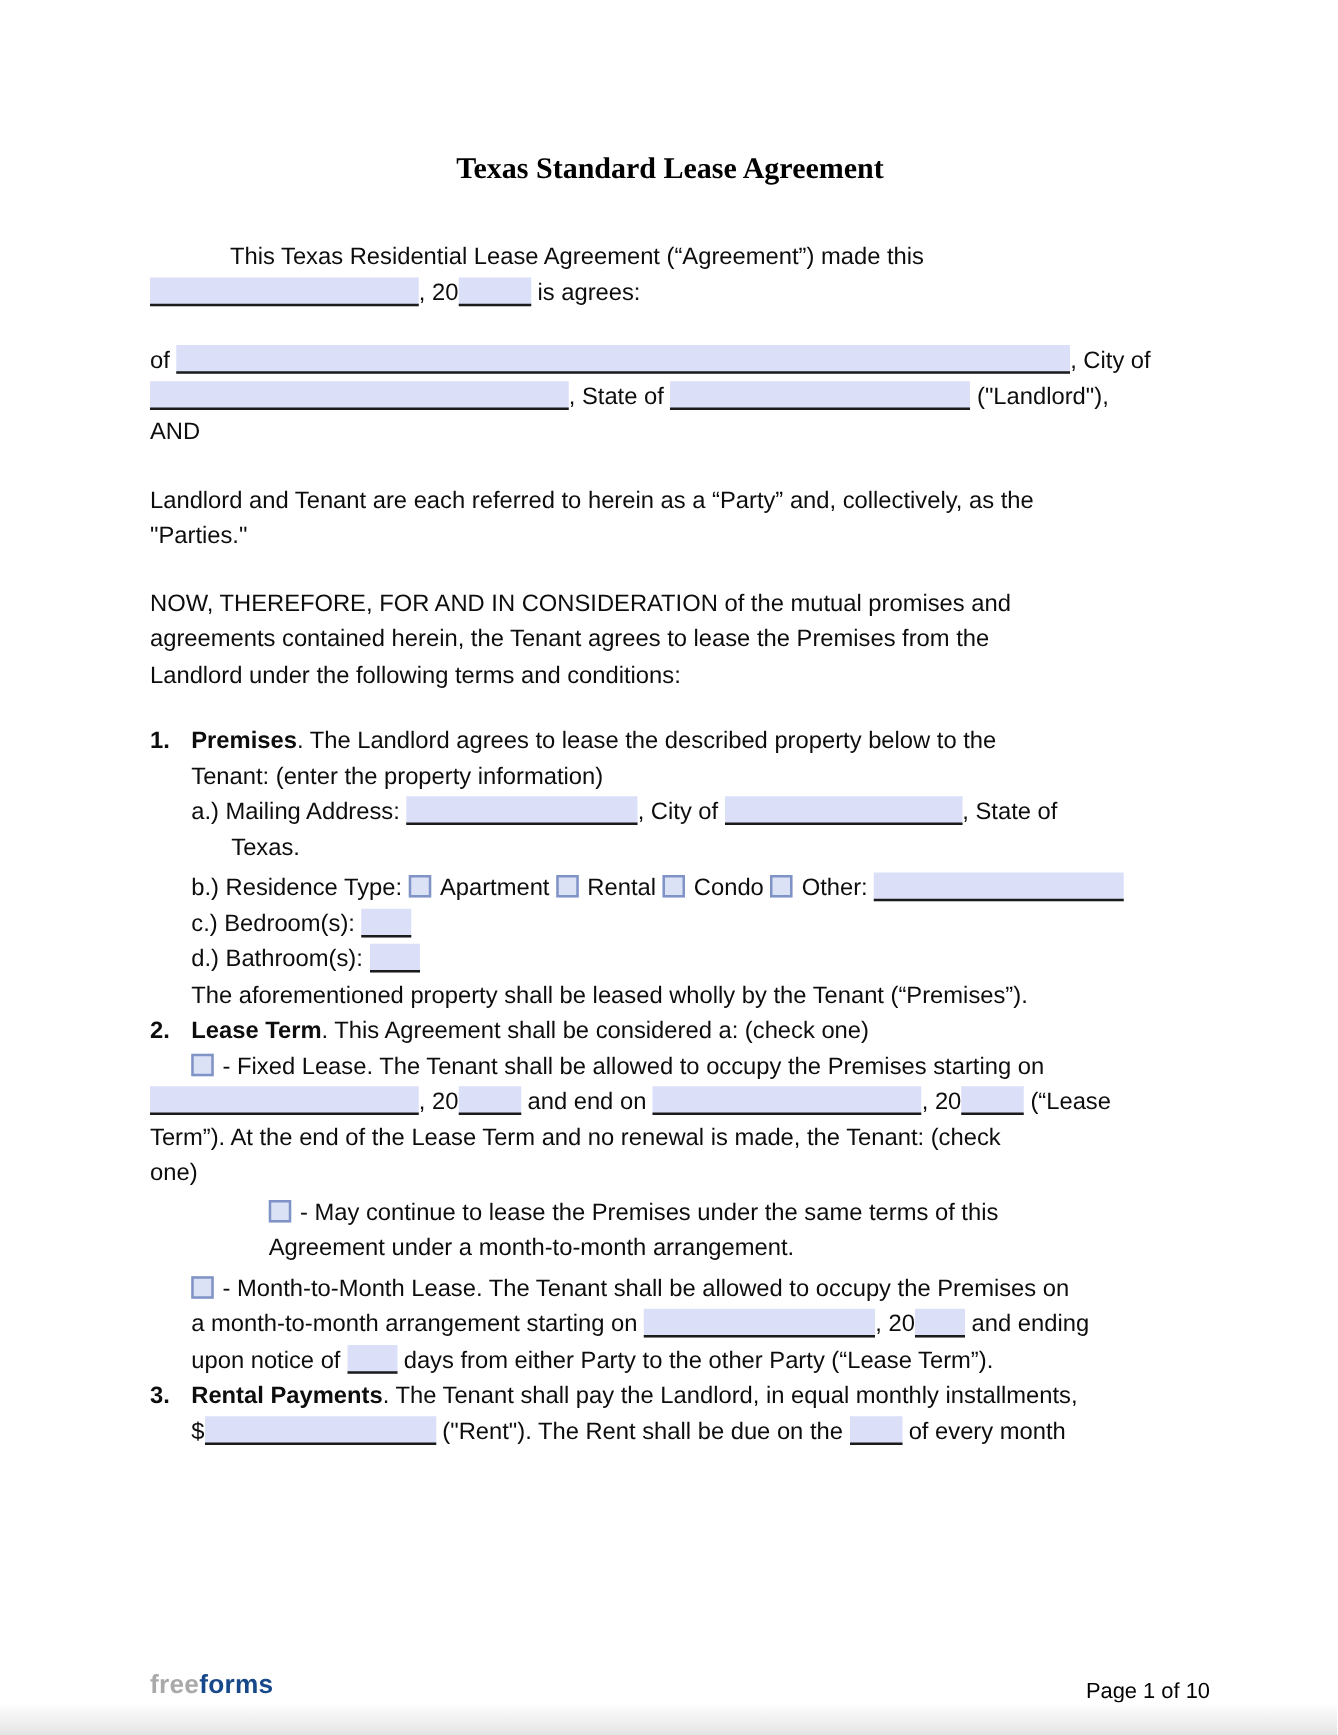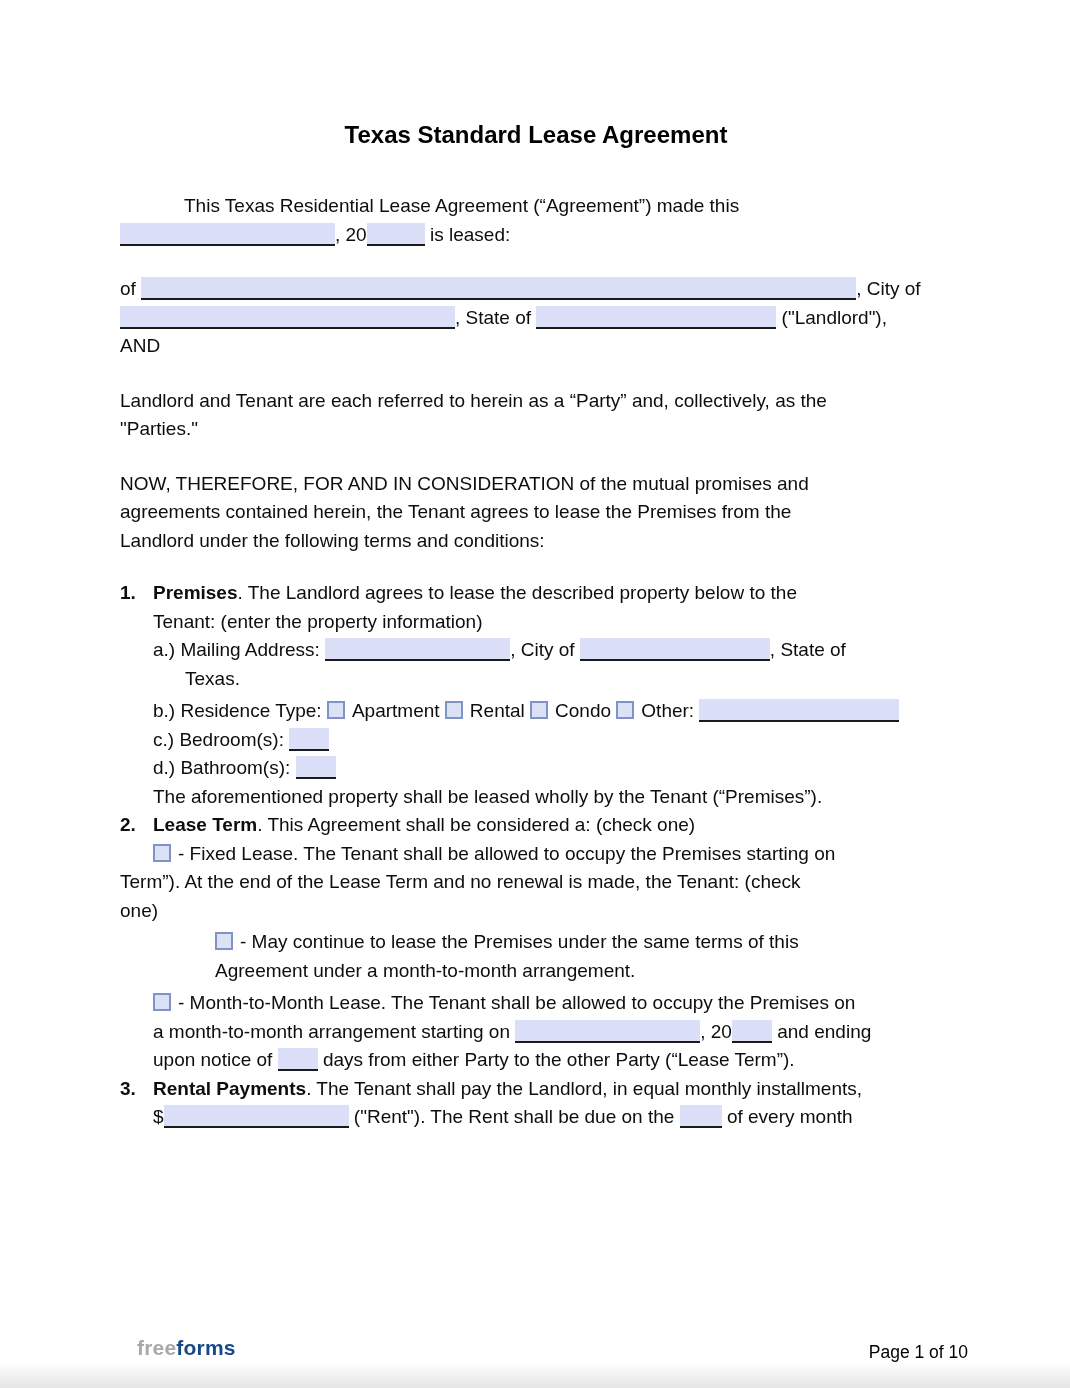--- a/index.html
+++ b/index.html
@@ -15,21 +15,21 @@
   .page::after{
     content:"";
     position:absolute;left:0;right:0;bottom:0;height:26px;
     background:linear-gradient(#ffffff,#e4e4e4);
     pointer-events:none;
   }
   .content{position:absolute;left:120px;top:120px;width:832px;}
   .title{
     margin:0 0 42px 0;
     font-size:24px;font-weight:bold;text-align:center;
-    line-height:30px;color:#000;
+    line-height:30px;color:#000;font-family:Liberation Serif, serif;
   }
   .para{margin:0;}
   .gap26{margin-top:26px;}
   .gap24{margin-top:24px;}
   .line{height:28.5px;line-height:28.5px;white-space:nowrap;}
   .mt2{margin-top:0;}
   .mt3{margin-top:3px;}
   .mt4{margin-top:4px;}
   .indent-first{padding-left:64px;}
   .ind33{padding-left:33px;}
@@ -52,41 +52,41 @@
     background:#dce2f6;
     border:2px solid #8093c6;
     vertical-align:-2px;
     margin-right:7px;
   }
   .w40{width:40px;}.w42{width:42px;}.w50{width:50px;}.w58{width:58px;}
   .w185{width:185px;}.w190{width:190px;}.w200{width:200px;}
   .w215{width:215px;}.w240{width:240px;}.w335{width:335px;}
   .w498{width:498px;}.w610{width:610px;}.w715{width:715px;}
   .brand{
-    position:absolute;left:137px;top:1336px;
+    position:absolute;left:120px;top:1336px;
     font-size:21px;font-weight:bold;letter-spacing:0.2px;
   }
   .brand .free{color:#a9a9a9;}
   .brand .forms{color:#17498a;}
   .pagenum{
     position:absolute;right:102px;top:1342px;
     font-size:17.5px;color:#000;
   }
 </style>
 </head>
 <body>
 
 <div class="page">
   <div class="content">
 
     <h1 class="title">Texas Standard Lease Agreement</h1>
 
     <div class="para">
       <div class="line indent-first"><span>This Texas Residential Lease Agreement (“Agreement”) made this</span></div>
-      <div class="line"><span class="blank w215"></span><span>, 20</span><span class="blank w58"></span><span> is leased:</span></div>
+      <div class="line"><span class="blank w215"></span><span>, 20</span><span class="blank w58"></span><span> is agrees:</span></div>
     </div>
 
     <div class="para gap26">
       <div class="line"><span>of </span><span class="blank w715"></span><span>, City of</span></div>
       <div class="line"><span class="blank w335"></span><span>, State of </span><span class="blank w240"></span><span> ("Landlord"),</span></div>
       <div class="line"><span>AND</span></div>
     </div>
 
     <div class="para gap26">
       <div class="line"><span>Landlord and Tenant are each referred to herein as a “Party” and, collectively, as the</span></div>
@@ -105,20 +105,21 @@
       <div class="line ind33"><span>Tenant: (enter the property information)</span></div>
       <div class="line ind33"><span>a.) Mailing Address: </span><span class="blank w185"></span><span>, City of </span><span class="blank w190"></span><span>, State of</span></div>
       <div class="line ind65"><span>Texas.</span></div>
       <div class="line ind33 mt4"><span>b.) Residence Type: </span><span class="checkbox"></span><span>Apartment </span><span class="checkbox"></span><span>Rental </span><span class="checkbox"></span><span>Condo </span><span class="checkbox"></span><span>Other: </span><span class="blank w200"></span></div>
       <div class="line ind33 mt2"><span>c.) Bedroom(s): </span><span class="blank w40"></span></div>
       <div class="line ind33"><span>d.) Bathroom(s): </span><span class="blank w40"></span></div>
       <div class="line ind33"><span>The aforementioned property shall be leased wholly by the Tenant (“Premises”).</span></div>
 
       <div class="line"><span class="num">2.</span><b>Lease Term</b><span>. This Agreement shall be considered a: (check one)</span></div>
       <div class="line ind33 mt2"><span class="checkbox"></span><span>- Fixed Lease. The Tenant shall be allowed to occupy the Premises starting on</span></div>
+      <div class="line mt2"><span class="blank w215"></span><span>, 20</span><span class="blank w50"></span><span> and end on </span><span class="blank w215"></span><span>, 20</span><span class="blank w50"></span><span> (“Lease</span></div>
       <div class="line"><span>Term”). At the end of the Lease Term and no renewal is made, the Tenant: (check</span></div>
       <div class="line"><span>one)</span></div>
       <div class="line ind95 mt3"><span class="checkbox"></span><span>- May continue to lease the Premises under the same terms of this</span></div>
       <div class="line ind95"><span>Agreement under a month-to-month arrangement.</span></div>
       <div class="line ind33 mt4"><span class="checkbox"></span><span>- Month-to-Month Lease. The Tenant shall be allowed to occupy the Premises on</span></div>
       <div class="line ind33 mt2"><span>a month-to-month arrangement starting on </span><span class="blank w185"></span><span>, 20</span><span class="blank w40"></span><span> and ending</span></div>
       <div class="line ind33"><span>upon notice of </span><span class="blank w40"></span><span> days from either Party to the other Party (“Lease Term”).</span></div>
 
       <div class="line mt2"><span class="num">3.</span><b>Rental Payments</b><span>. The Tenant shall pay the Landlord, in equal monthly installments,</span></div>
       <div class="line ind33"><span>$</span><span class="blank w185"></span><span> ("Rent"). The Rent shall be due on the </span><span class="blank w42"></span><span> of every month</span></div>

